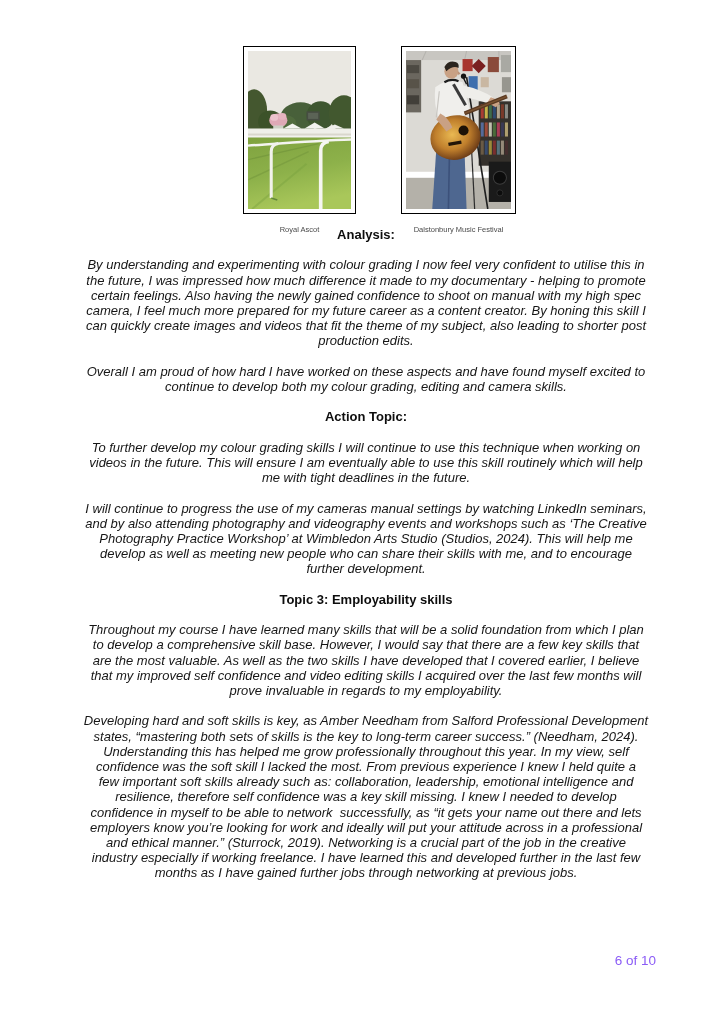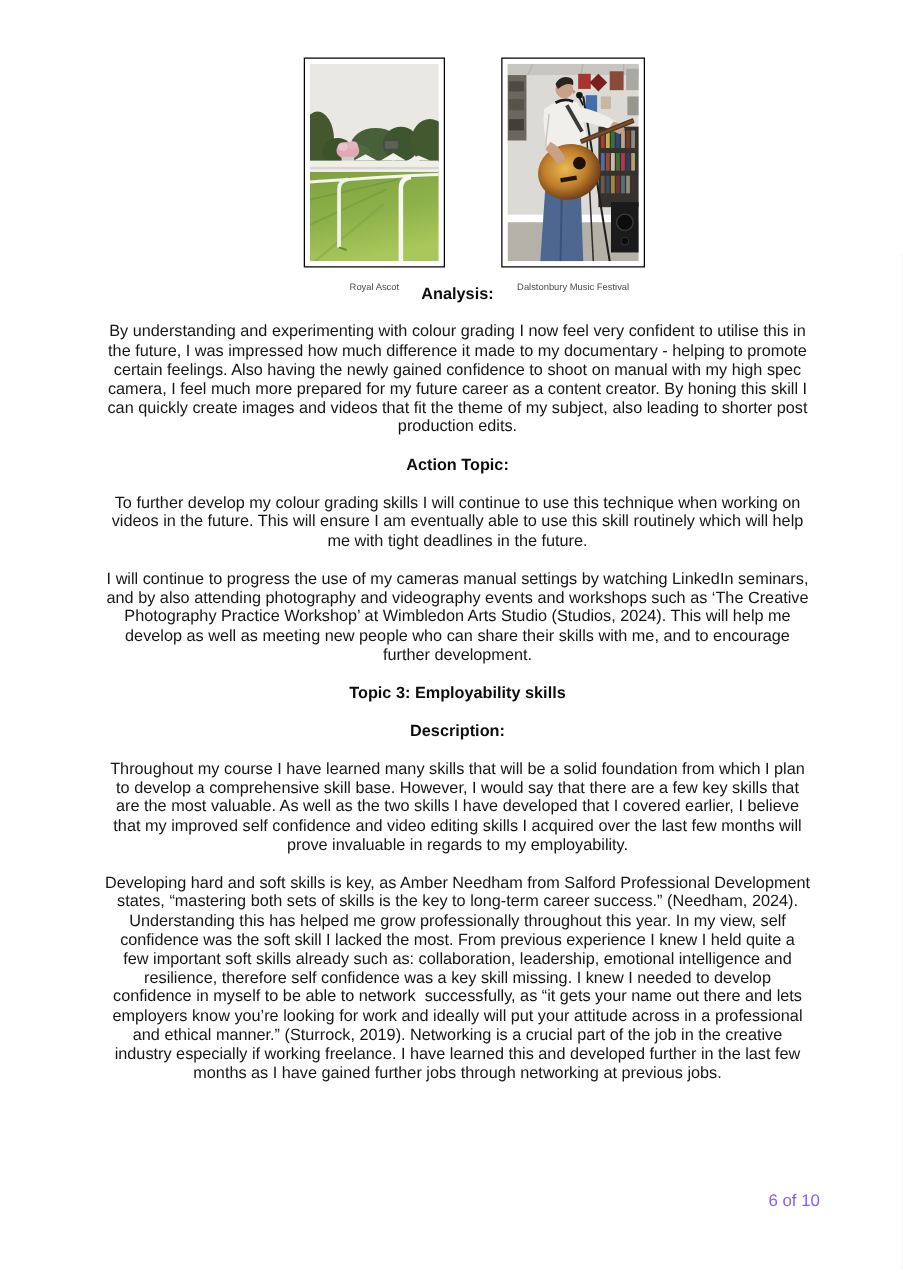--- a/index.html
+++ b/index.html
@@ -40,20 +40,21 @@
     font-size:13px;line-height:15.2px;text-align:center;
   }
   .doc-heading{
     font-weight:bold;color:#0d0d0d;
     margin:0 0 15.2px 0;
     font-size:13px;line-height:15.2px;
   }
   .doc-para{
     margin:0 0 15.2px 0;
     white-space:pre-wrap;
+    font-style:italic;
   }
   .page-footer{
     position:absolute;top:953px;right:66px;
     font-size:13.5px;line-height:16px;color:#8b5cf6;
   }
 </style>
 </head>
 <body>
 
 <div class="page">
@@ -206,34 +207,35 @@
 
   <div class="doc-body">
     <p class="doc-heading">Analysis:</p>
     <p class="doc-para">By understanding and experimenting with colour grading I now feel very confident to utilise this in
 the future, I was impressed how much difference it made to my documentary - helping to promote
 certain feelings. Also having the newly gained confidence to shoot on manual with my high spec
 camera, I feel much more prepared for my future career as a content creator. By honing this skill I
 can quickly create images and videos that fit the theme of my subject, also leading to shorter post
 production edits.</p>
 
+    <p class="doc-para">Overall I am proud of how hard I have worked on these aspects and have found myself excited to
+continue to develop both my colour grading, editing and camera skills.</p>
 
     <p class="doc-heading">Action Topic:</p>
     <p class="doc-para">To further develop my colour grading skills I will continue to use this technique when working on
 videos in the future. This will ensure I am eventually able to use this skill routinely which will help
 me with tight deadlines in the future.</p>
     <p class="doc-para">I will continue to progress the use of my cameras manual settings by watching LinkedIn seminars,
 and by also attending photography and videography events and workshops such as ‘The Creative
 Photography Practice Workshop’ at Wimbledon Arts Studio (Studios, 2024). This will help me
 develop as well as meeting new people who can share their skills with me, and to encourage
 further development.</p>
 
     <p class="doc-heading">Topic 3: Employability skills</p>
 
-    <p class="doc-heading">Description:</p>
     <p class="doc-para">Throughout my course I have learned many skills that will be a solid foundation from which I plan
 to develop a comprehensive skill base. However, I would say that there are a few key skills that
 are the most valuable. As well as the two skills I have developed that I covered earlier, I believe
 that my improved self confidence and video editing skills I acquired over the last few months will
 prove invaluable in regards to my employability.</p>
     <p class="doc-para">Developing hard and soft skills is key, as Amber Needham from Salford Professional Development
 states, “mastering both sets of skills is the key to long-term career success.” (Needham, 2024).
 Understanding this has helped me grow professionally throughout this year. In my view, self
 confidence was the soft skill I lacked the most. From previous experience I knew I held quite a
 few important soft skills already such as: collaboration, leadership, emotional intelligence and

